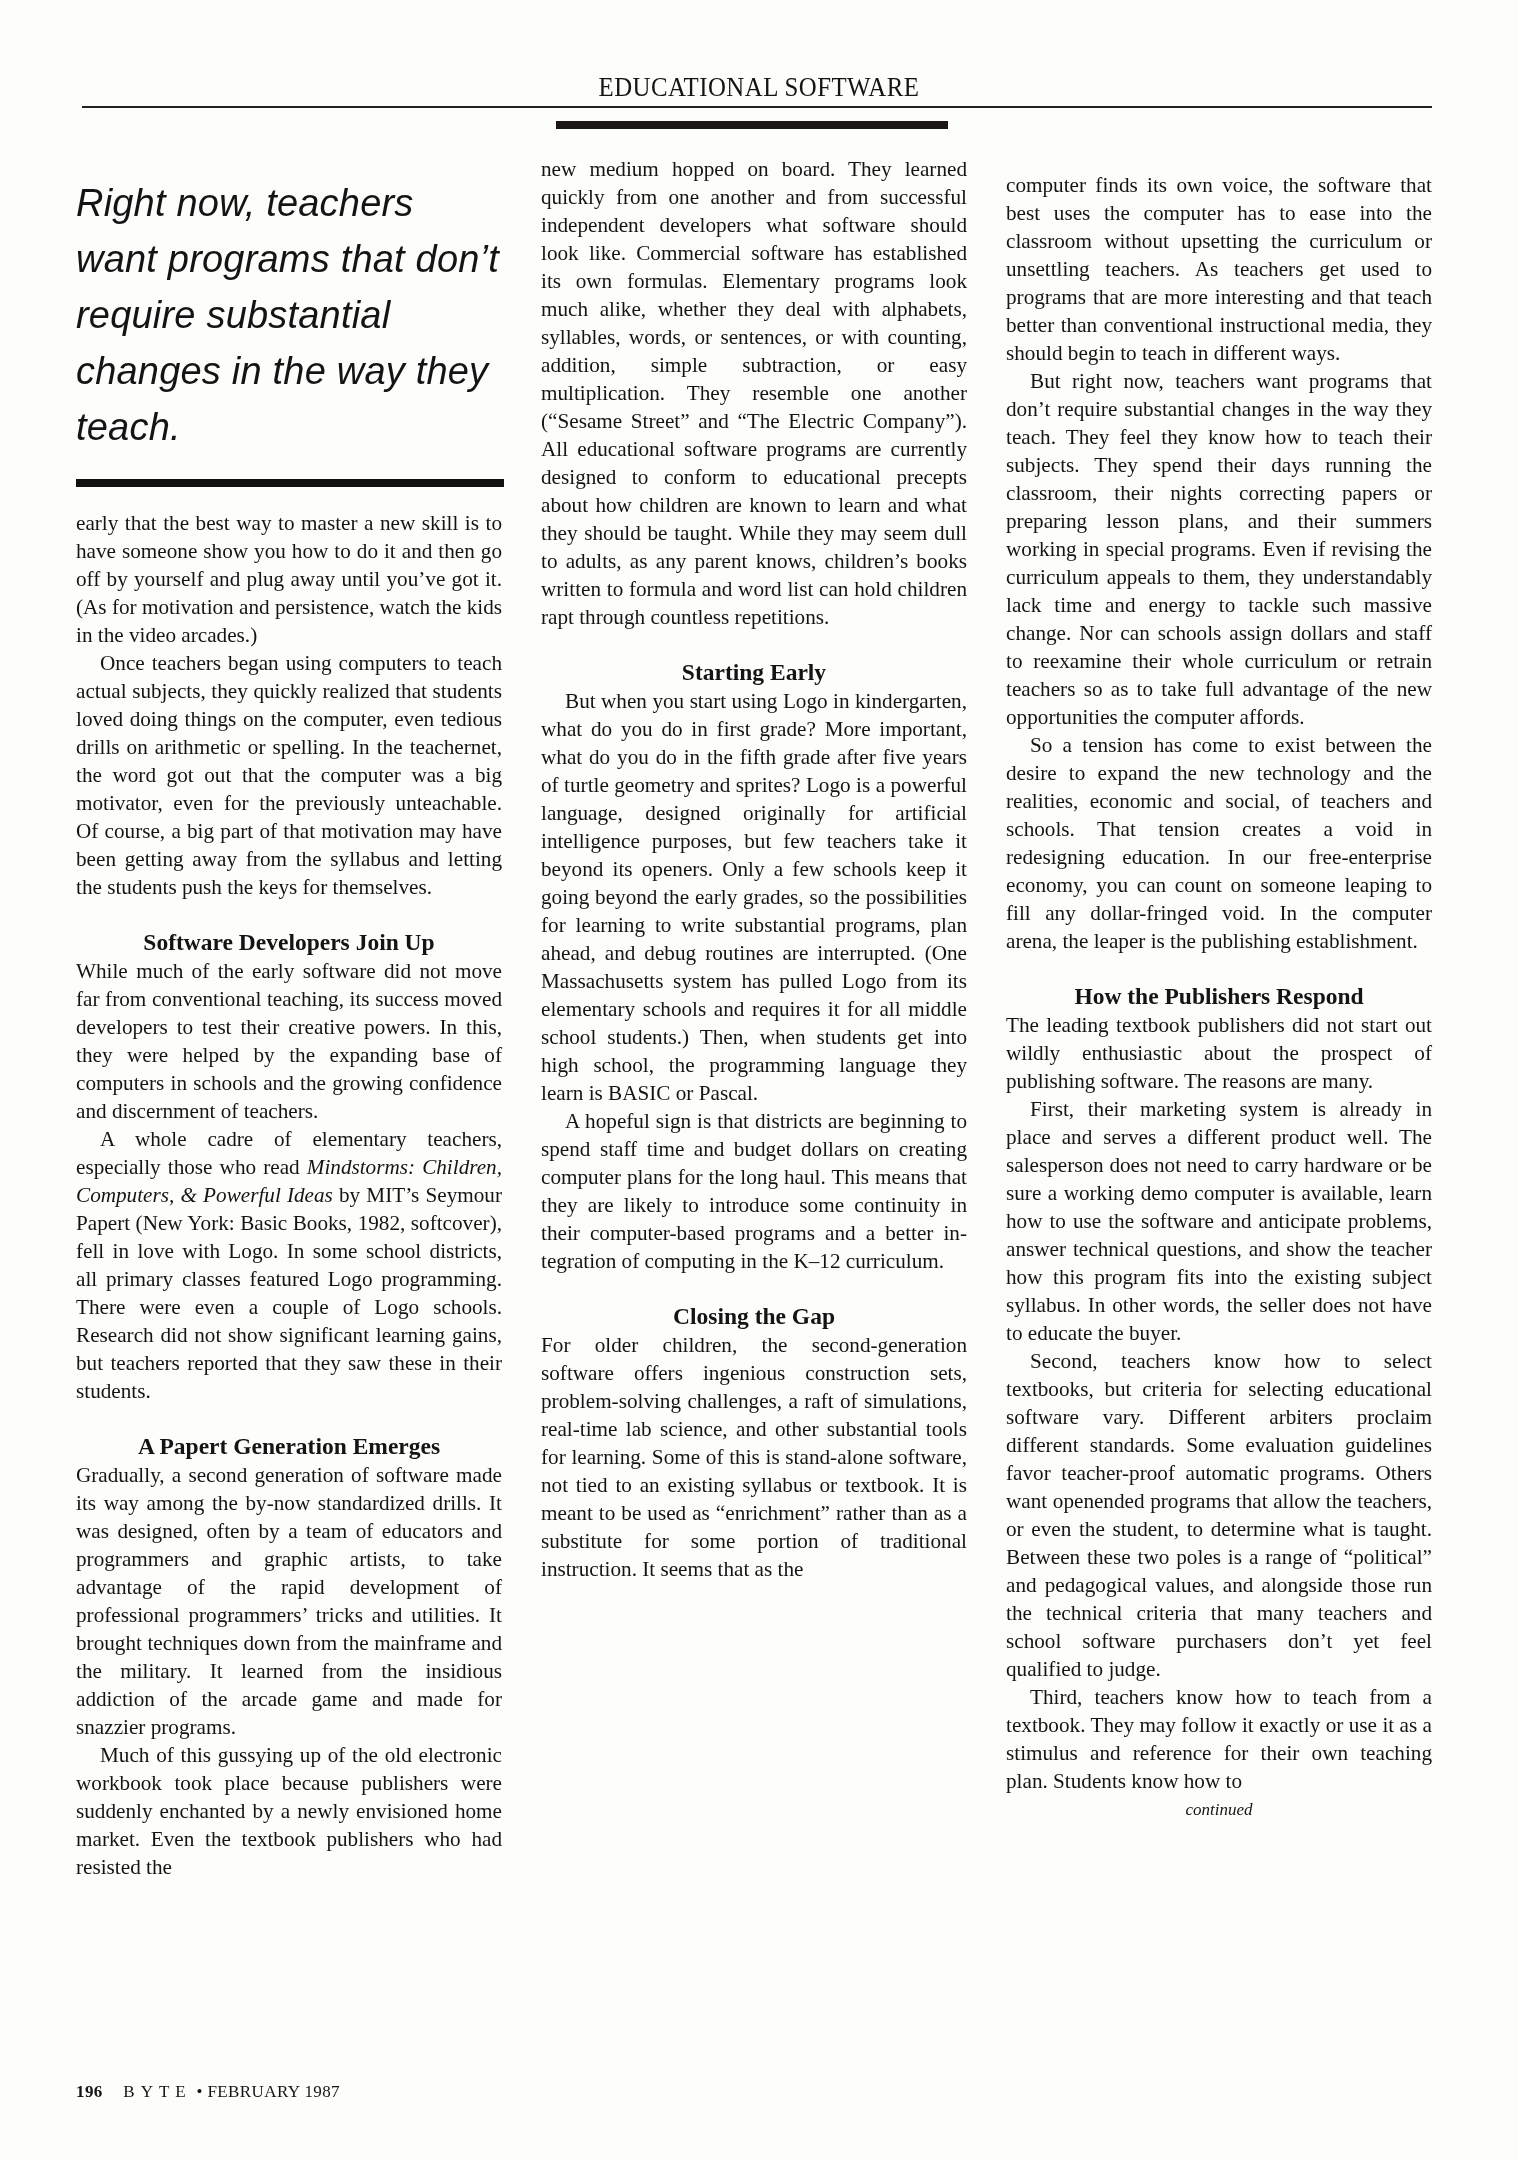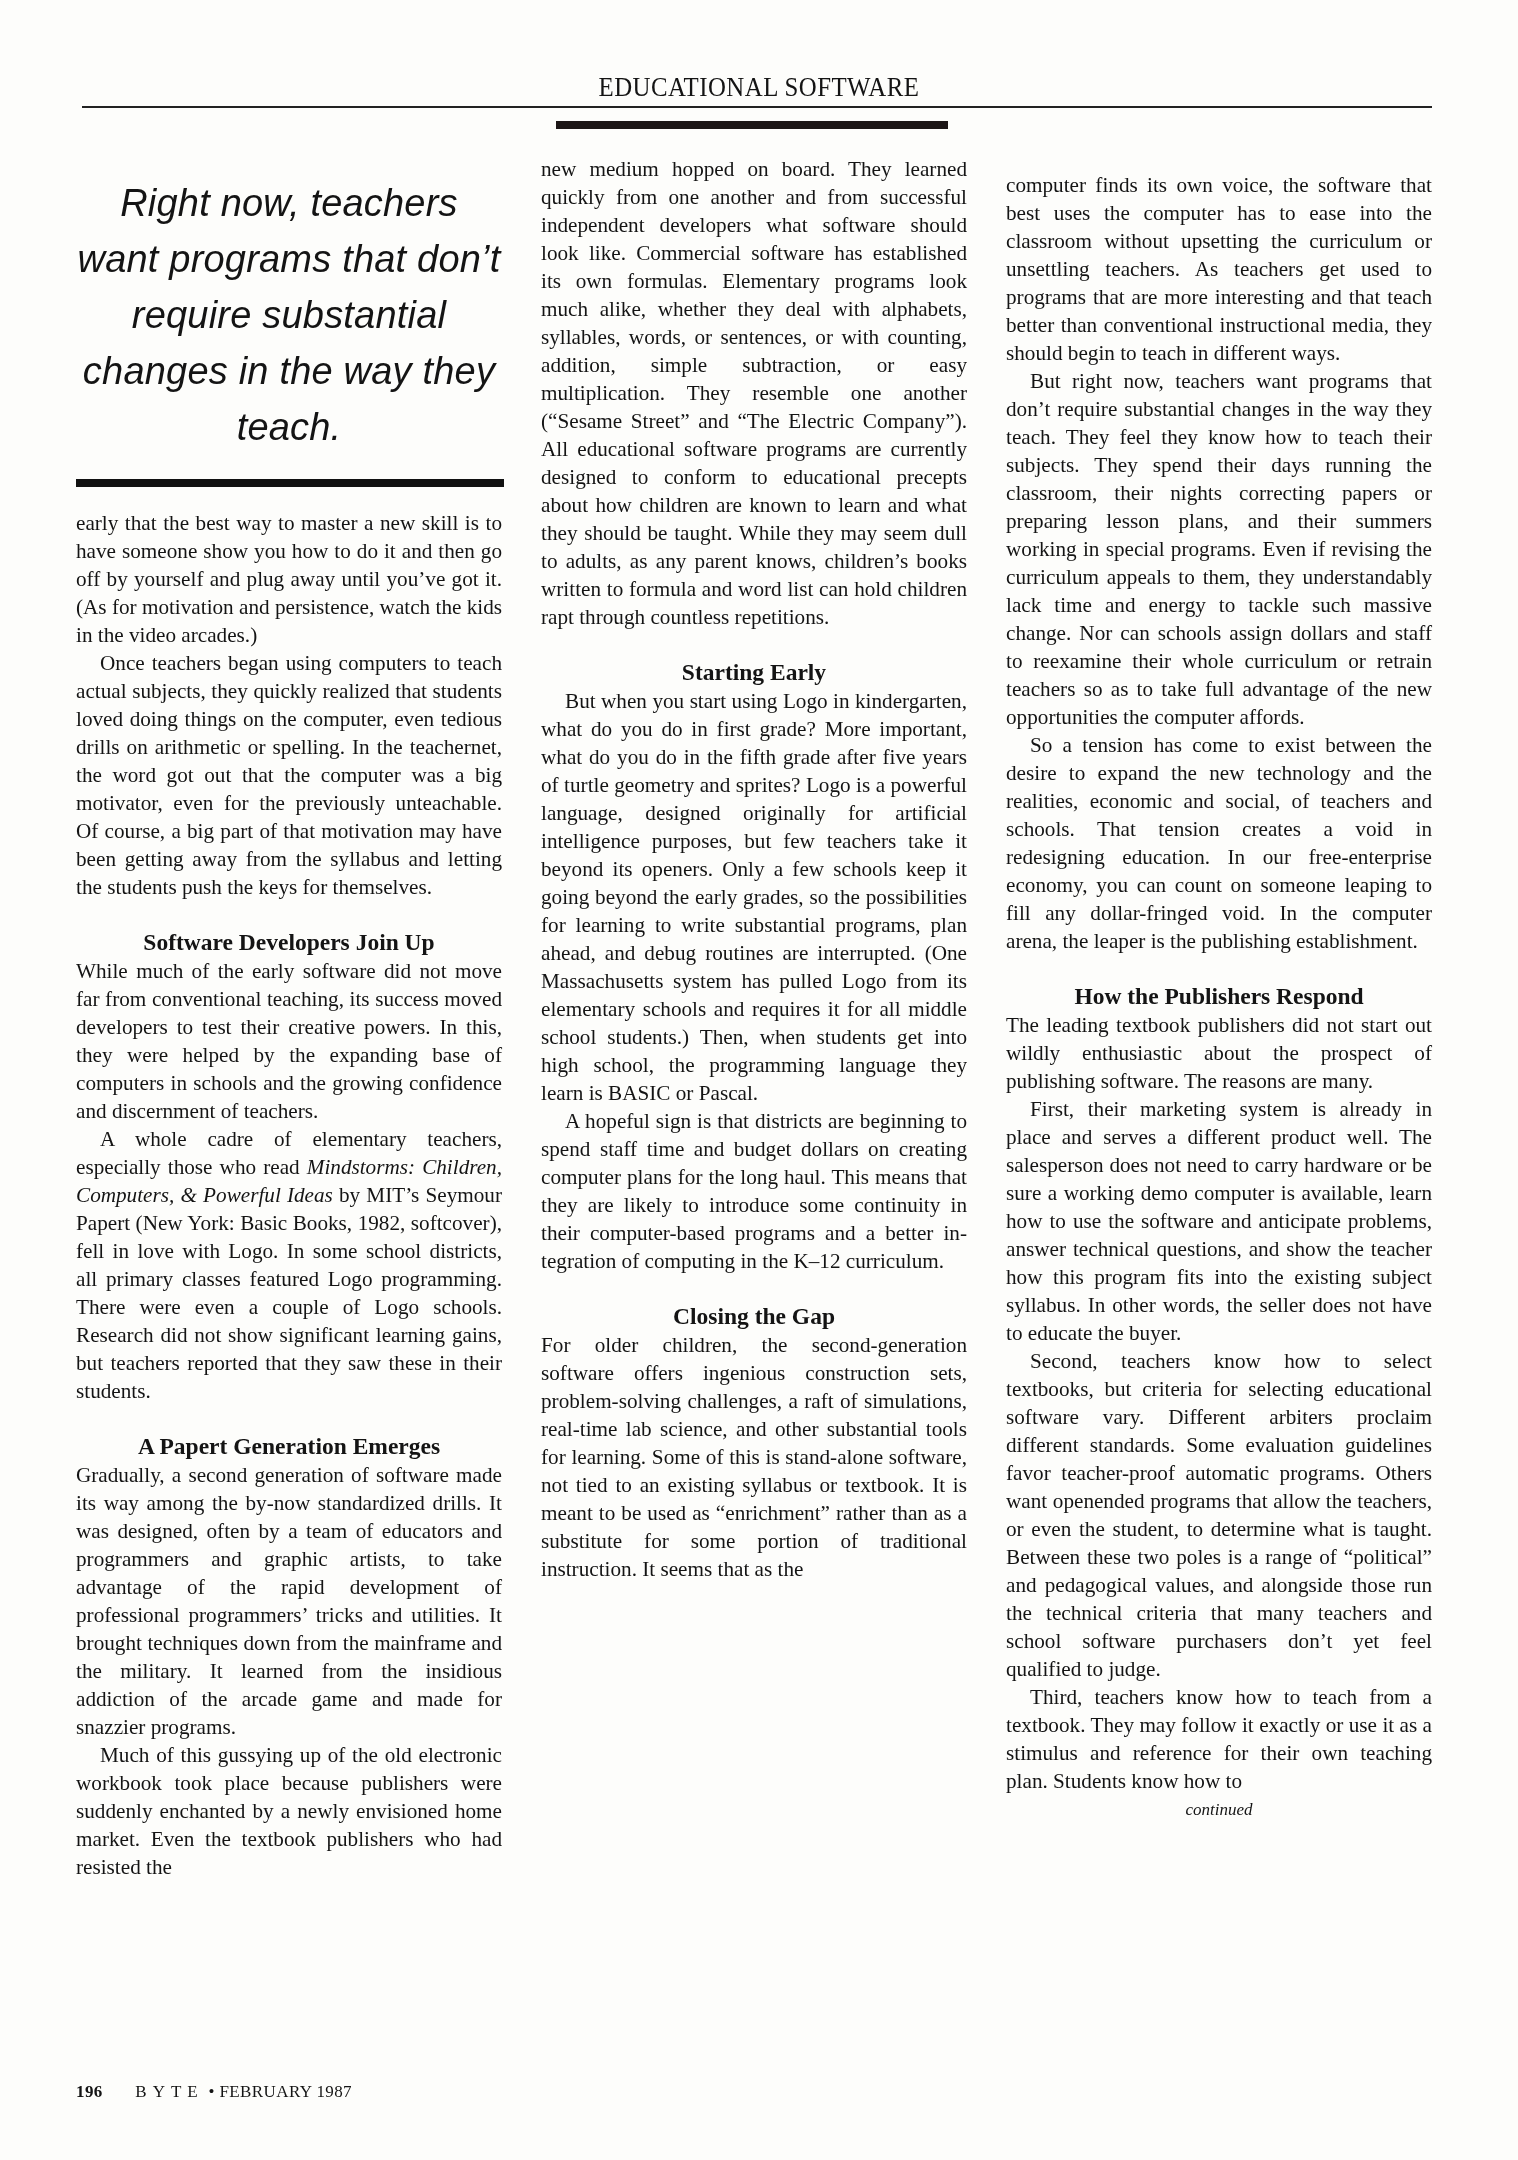--- a/index.html
+++ b/index.html
@@ -52,21 +52,21 @@
     }
     .col1 { left: 76px; top: 175px; }
     .col2 { left: 541px; top: 155px; }
     .col3 { left: 1006px; top: 171px; }
 
     .pullquote {
       font-family: "Liberation Sans", "DejaVu Sans", sans-serif;
       font-style: italic;
       font-size: 38px;
       line-height: 56px;
-      text-align: center;
+      text-align: left;
       margin: 0;
       padding-top: 0;
       letter-spacing: 0.2px;
     }
     .pullquote-rule {
       height: 8px;
       background: #111;
       margin-top: 24px;
       margin-bottom: 22px;
       width: 428px;
@@ -94,21 +94,21 @@
     }
     .footer {
       position: absolute;
       top: 2082px;
       left: 76px;
       font-size: 17px;
       letter-spacing: 0.4px;
     }
     .footer .page-num {
       font-weight: bold;
-      margin-right: 28px;
+      margin-right: 16px;
     }
     .footer .mag {
       letter-spacing: 6px;
     }
   </style>
 </head>
 <body>
 
 <div class="running-head">EDUCATIONAL SOFTWARE</div>
 <div class="head-rule"></div>

